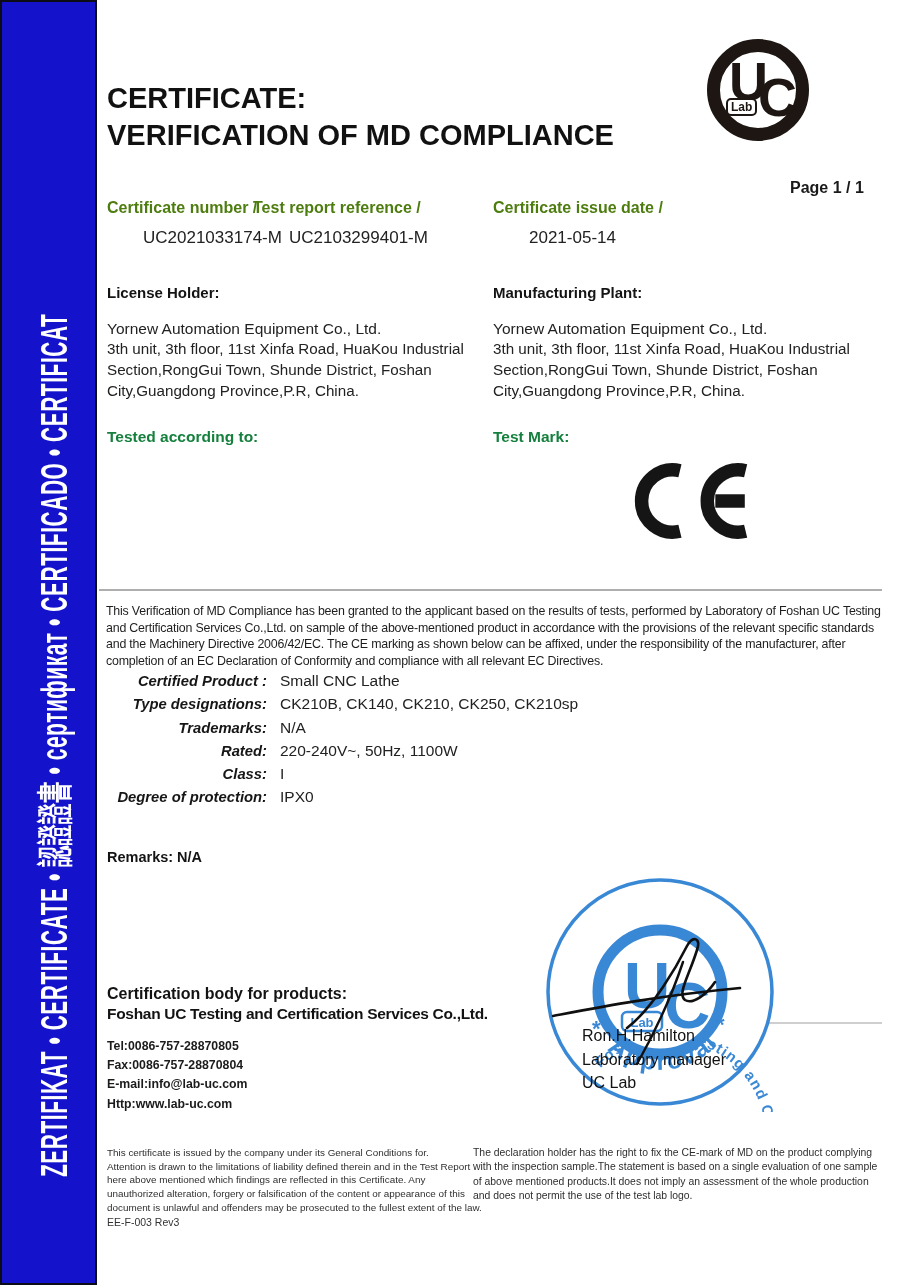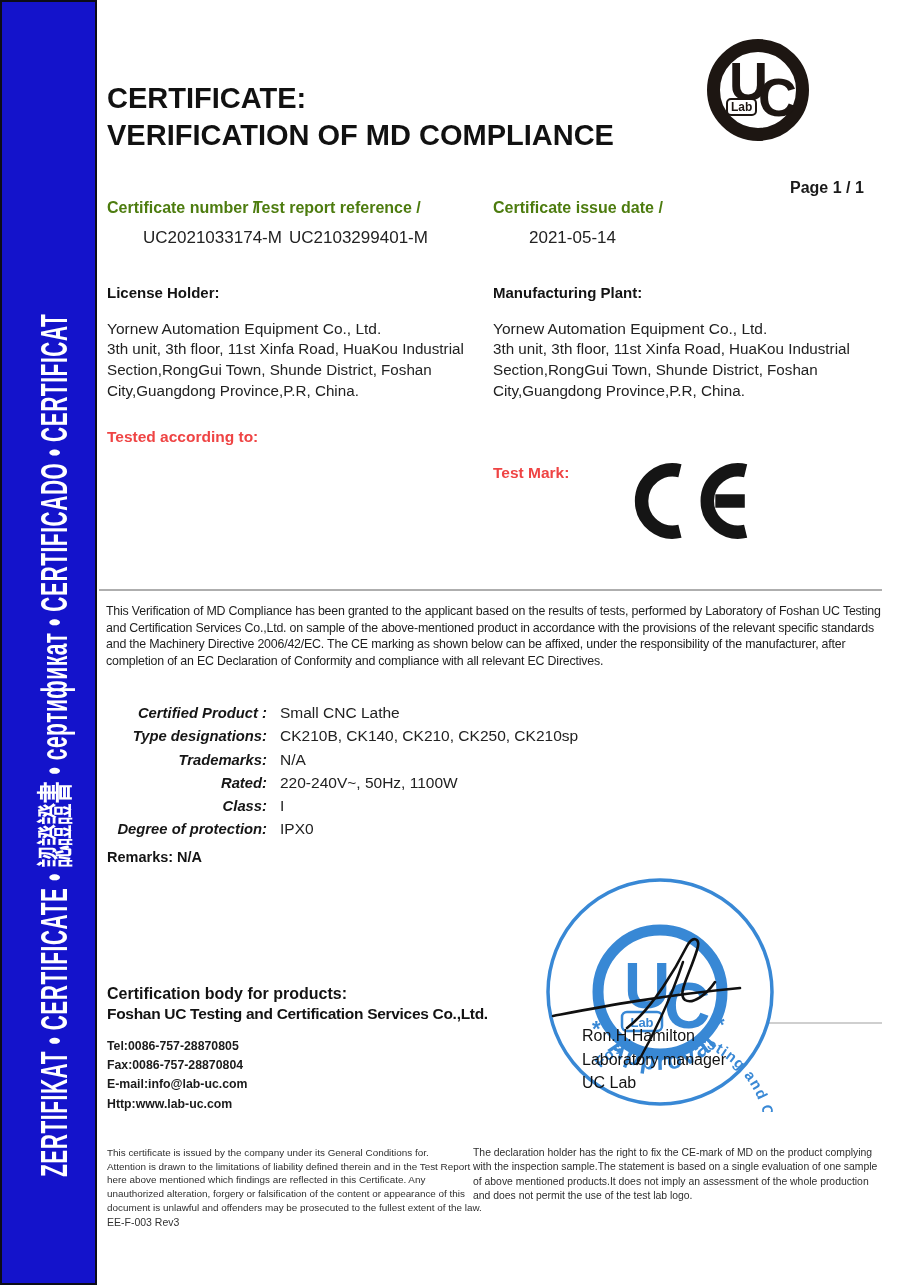--- a/index.html
+++ b/index.html
@@ -33,31 +33,31 @@
 
   
   .party{top:284px;width:385px;}
   .party .plabel{font-size:15px;font-weight:bold;color:#141414;}
   .party .pname{font-size:15.5px;margin-top:19px;color:#222;}
   .party .addr{font-size:15.2px;line-height:21px;color:#222;}
   .party .addr:first-of-type{margin-top:22px;}
   .col-l{left:107px;} .col-r{left:493px;}
 
   
-  .sec-label{font-size:15.5px;font-weight:bold;color:#ef4444;}
+  .sec-label{font-size:15.5px;font-weight:bold;color:#15803d;}
   .standards{left:107px;top:476px;font-size:16px;line-height:22px;color:#222;}
   .ce{left:621px;top:457px;}
 
   .divider{left:99px;top:589px;width:783px;height:2px;background:#aeaeae;}
 
   .statement{left:106px;top:603px;width:782px;font-size:12.4px;line-height:16.7px;
       letter-spacing:-0.2px;color:#1e1e1e;}
 
   
-  .specs{left:95px;top:704px;width:620px;}
+  .specs{left:95px;top:672px;width:620px;}
   .spec-row{display:flex;align-items:baseline;height:23.3px;}
   .spec-label{width:172px;text-align:right;font-size:14.8px;font-weight:bold;font-style:italic;color:#161616;}
   .spec-value{margin-left:13px;font-size:15.5px;color:#222;}
   .remarks{left:107px;top:849px;font-size:14.5px;font-weight:bold;color:#141414;}
 
   
   .cb-label{left:107px;top:985px;font-size:16px;font-weight:bold;color:#131313;}
   .cb-name{left:107px;top:1005px;font-size:15.5px;font-weight:bold;letter-spacing:-0.3px;color:#131313;}
   .contact{left:107px;top:1037px;font-size:12.3px;font-weight:bold;line-height:19.2px;color:#1b1b1b;}
 
@@ -109,21 +109,21 @@
 
   <div class="abs party col-r">
     <div class="plabel nw">Manufacturing Plant:</div>
     <div class="pname nw">Yornew Automation Equipment Co., Ltd.</div>
     <div class="addr nw">3th unit, 3th floor, 11st Xinfa Road, HuaKou Industrial</div>
     <div class="addr nw">Section,RongGui Town, Shunde District, Foshan</div>
     <div class="addr nw">City,Guangdong Province,P.R, China.</div>
   </div>
 
   <div class="abs sec-label nw" style="left:107px;top:428px;">Tested according to:</div>
-  <div class="abs sec-label nw" style="left:493px;top:428px;margin-top:36px;">Test Mark:</div>
+  <div class="abs sec-label nw" style="left:493px;top:428px;">Test Mark:</div>
 
   <svg class="abs ce" width="128" height="88" viewBox="0 0 152 92" aria-label="CE">
     <path d="M 70,10 A 37,37 0 1 0 70,82" fill="none" stroke="#151515" stroke-width="16"></path>
     <path d="M 148,10 A 37,37 0 1 0 148,82" fill="none" stroke="#151515" stroke-width="16"></path>
     <line x1="112" y1="46" x2="147" y2="46" stroke="#151515" stroke-width="16"></line>
   </svg>
 
   <div class="abs divider"></div>
 
   <div class="abs statement">This Verification of MD Compliance has been granted to the applicant based on the results of tests, performed by Laboratory of Foshan UC Testing and Certification Services Co.,Ltd. on sample of the above-mentioned product in accordance with the provisions of the relevant specific standards and the Machinery Directive 2006/42/EC. The CE marking as shown below can be affixed, under the responsibility of the manufacturer, after completion of an EC Declaration of Conformity and compliance with all relevant EC Directives.</div>

